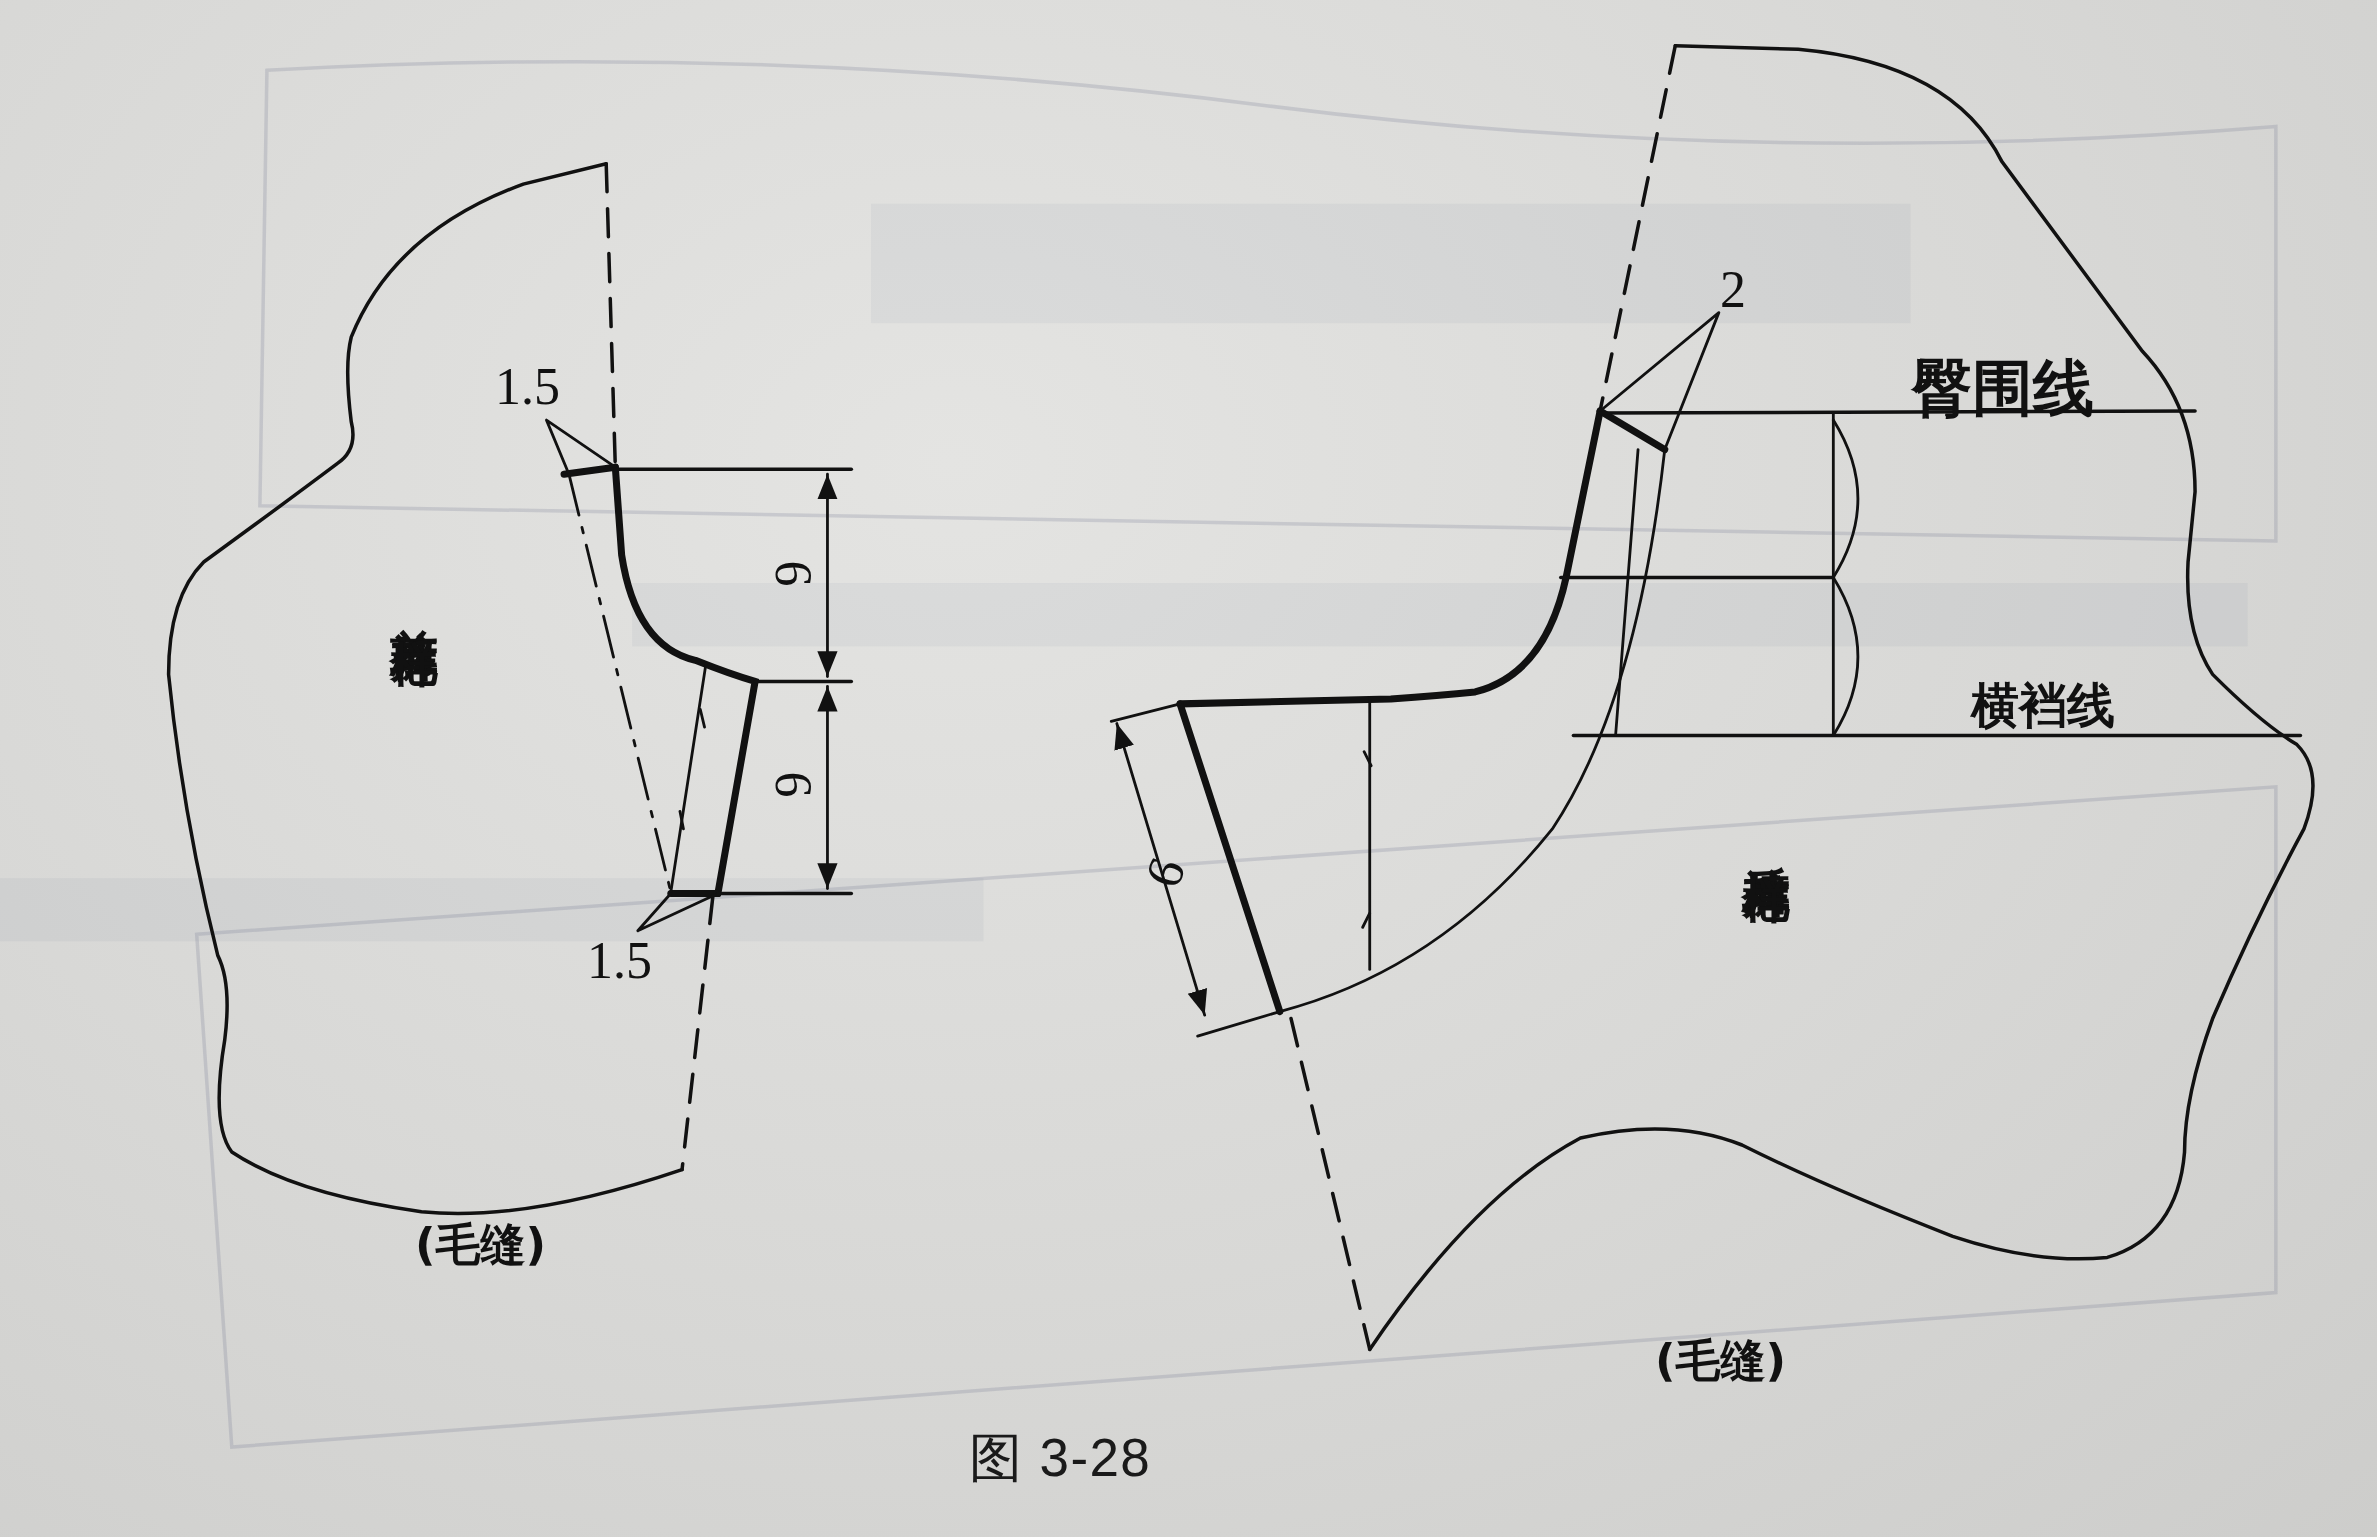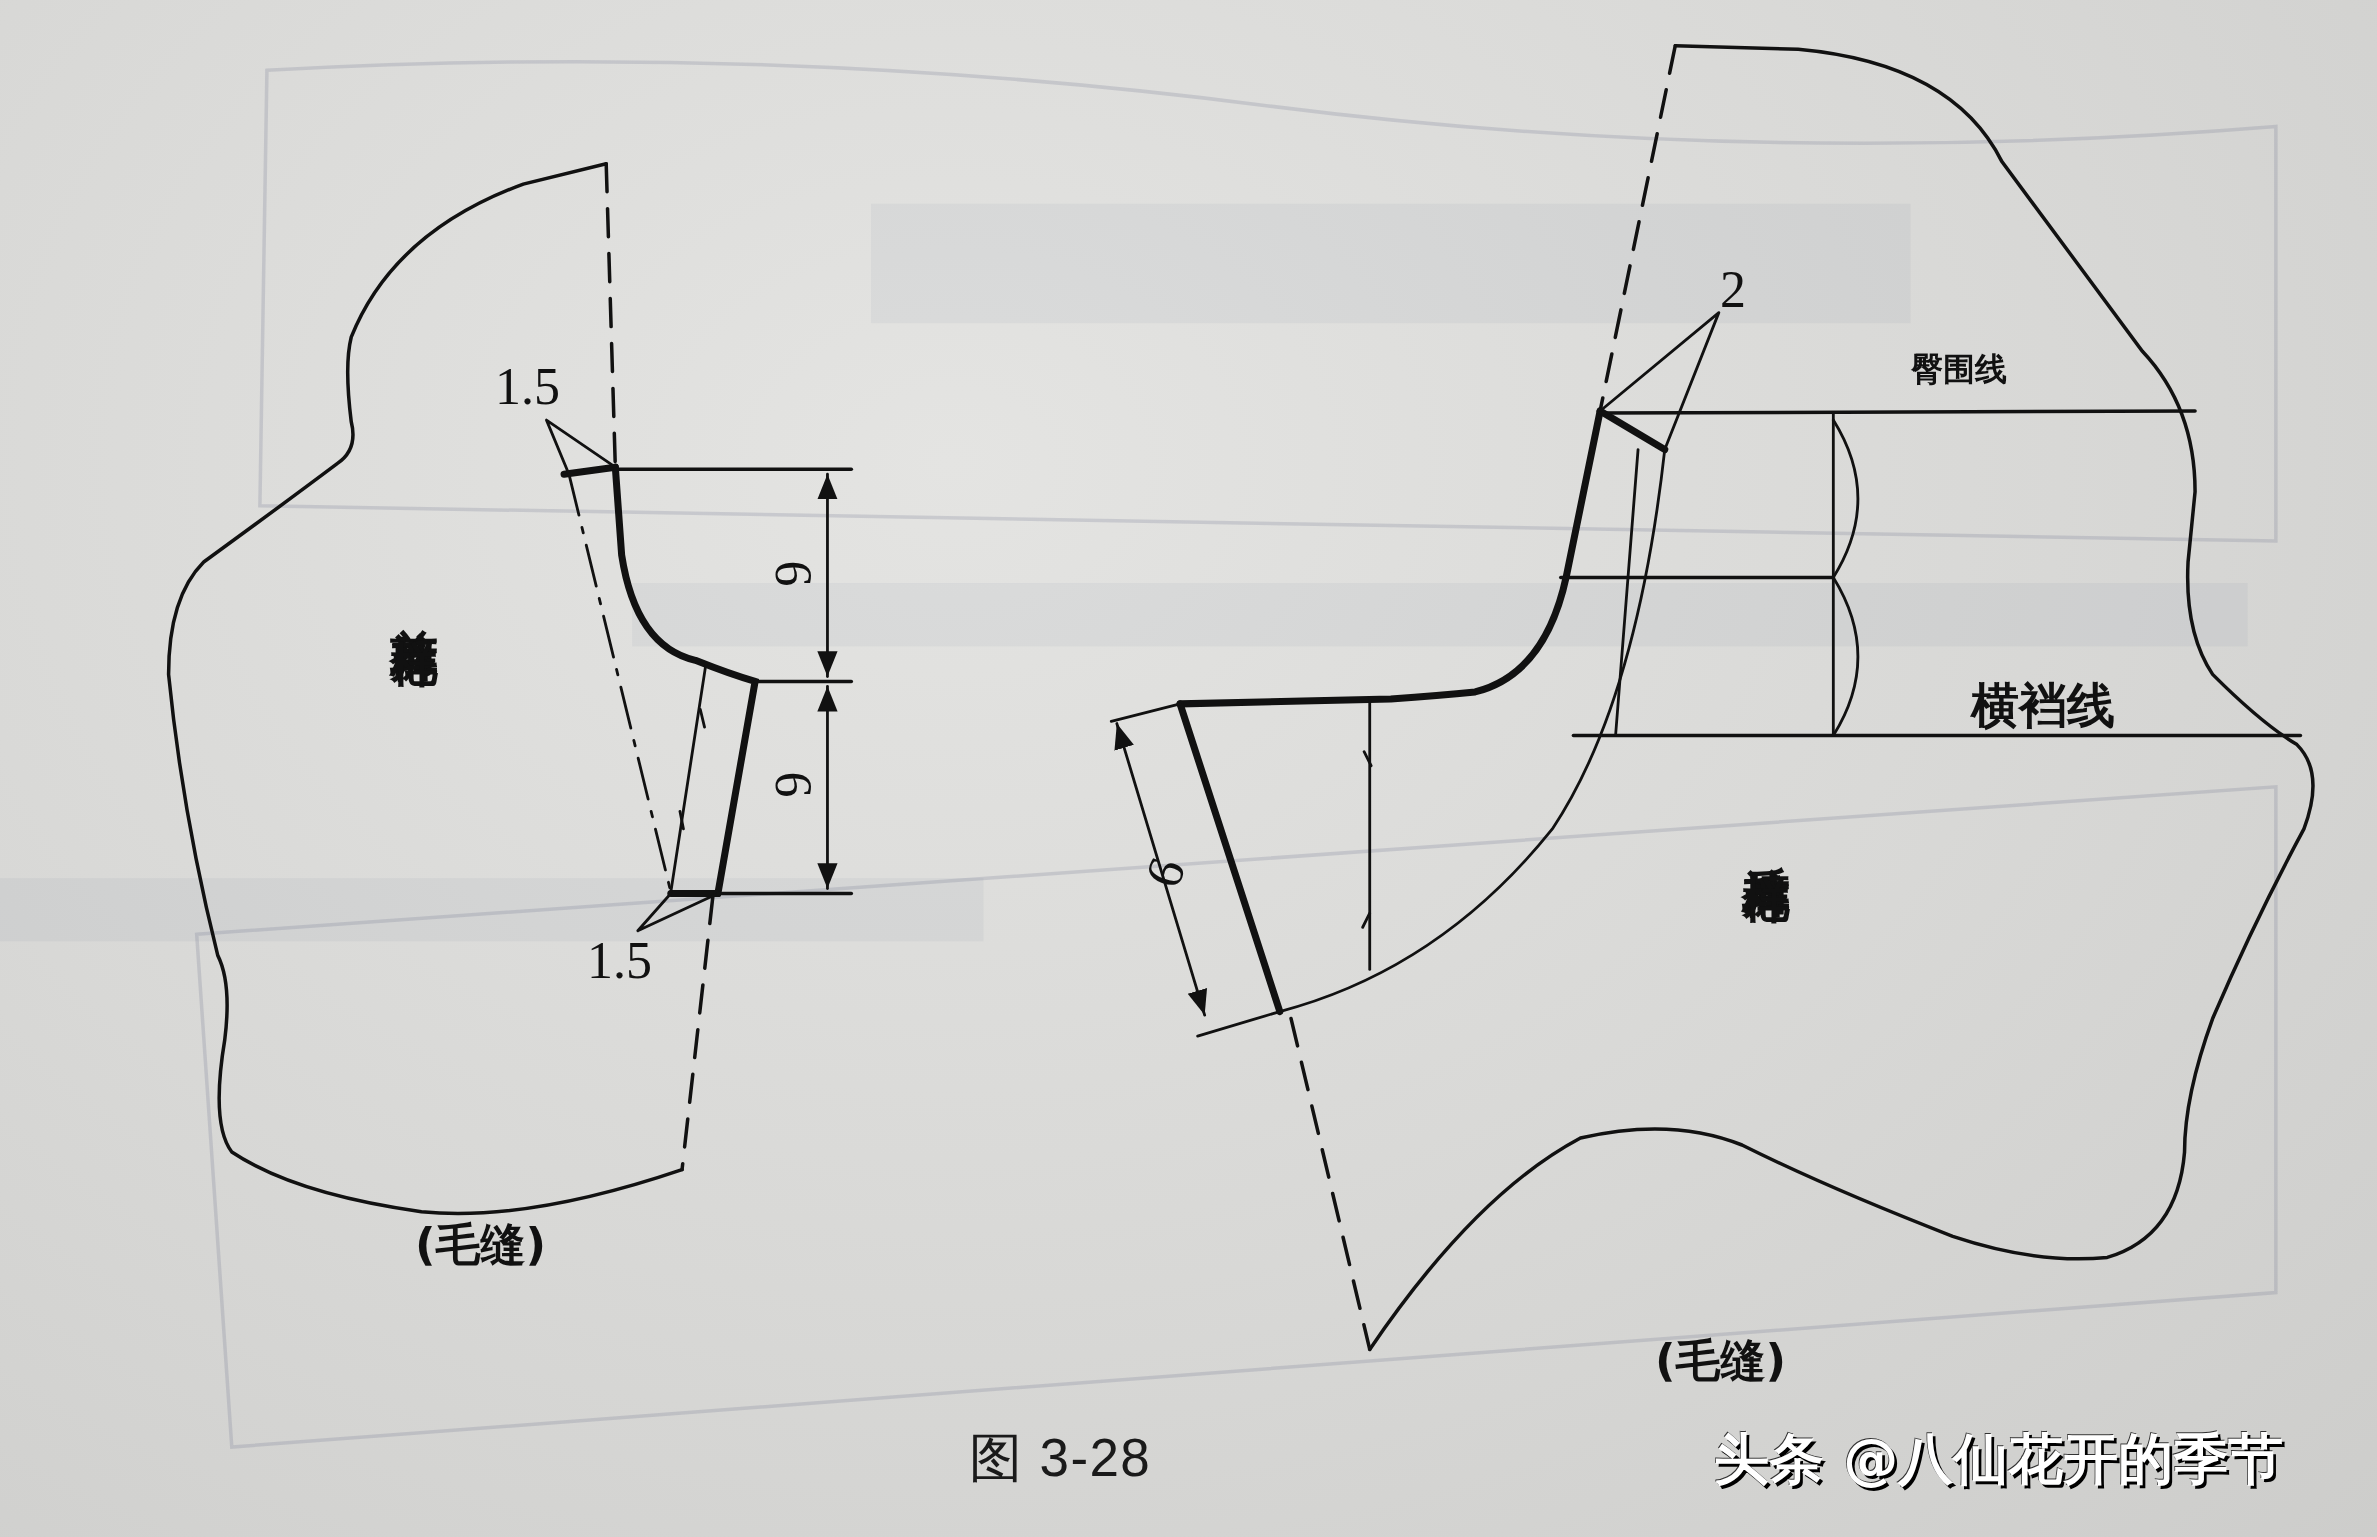--- a/index.html
+++ b/index.html
@@ -103,23 +103,22 @@
   </svg>
 
   <span class="num" style="left:495px;top:357px;">1.5</span>
   <span class="num" style="left:587px;top:931px;">1.5</span>
   <span class="num" style="left:780px;top:544px;transform:rotate(90deg);">6</span>
   <span class="num" style="left:780px;top:755px;transform:rotate(90deg);">6</span>
   <span class="vert" style="left:383px;top:590px;">前裤片毛样</span>
   <span class="cn" style="left:415px;top:1215px;font-size:45px;">(毛缝)</span>
 
   <span class="num" style="left:1720px;top:260px;">2</span>
-  <span class="cn" style="left:1911px;top:348px;font-size:32px;">臀围线</span>
+  <span class="cn" style="left:1911px;top:348px;font-size:61px;">臀围线</span>
   <span class="cn" style="left:1971px;top:662px;font-size:48px;margin-top:12px;">横裆线</span>
   <span class="num" style="left:1152px;top:843px;transform:rotate(-70deg);">6</span>
   <span class="vert" style="left:1735px;top:826px;">后裤片毛样</span>
   <span class="cn" style="left:1655px;top:1331px;font-size:45px;">(毛缝)</span>
 
   <span class="caption" style="left:926px;top:1423px;">图 3-28</span>
 
-  <span class="watermark" style="left:1714px;top:1423px;">头条 @八仙花开的季节</span>
 </div>
 
 
 </body></html>

